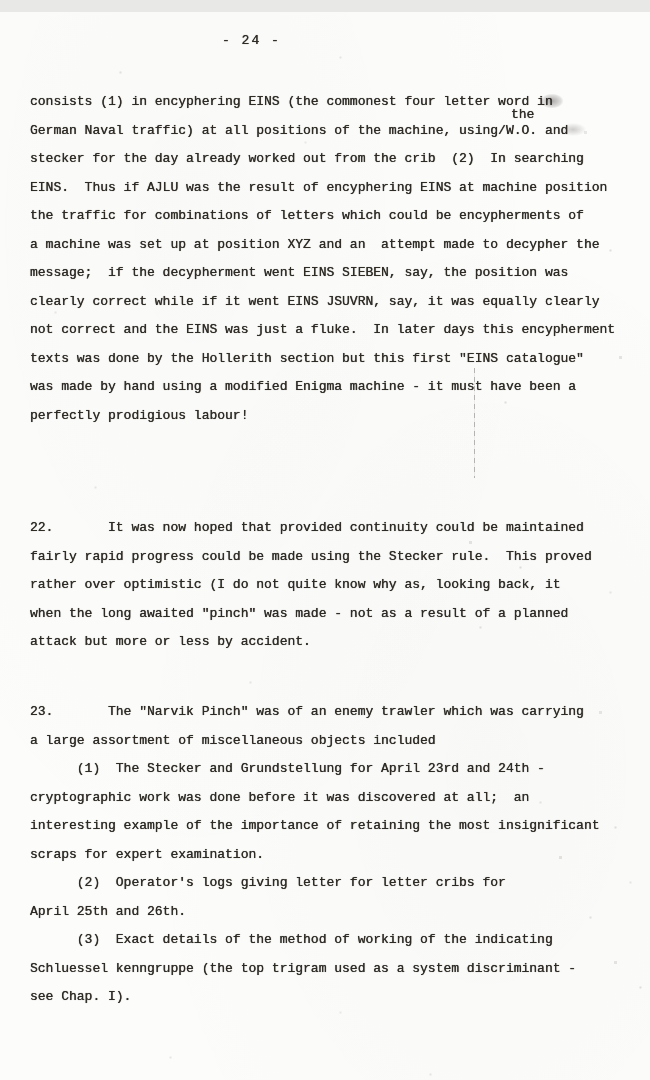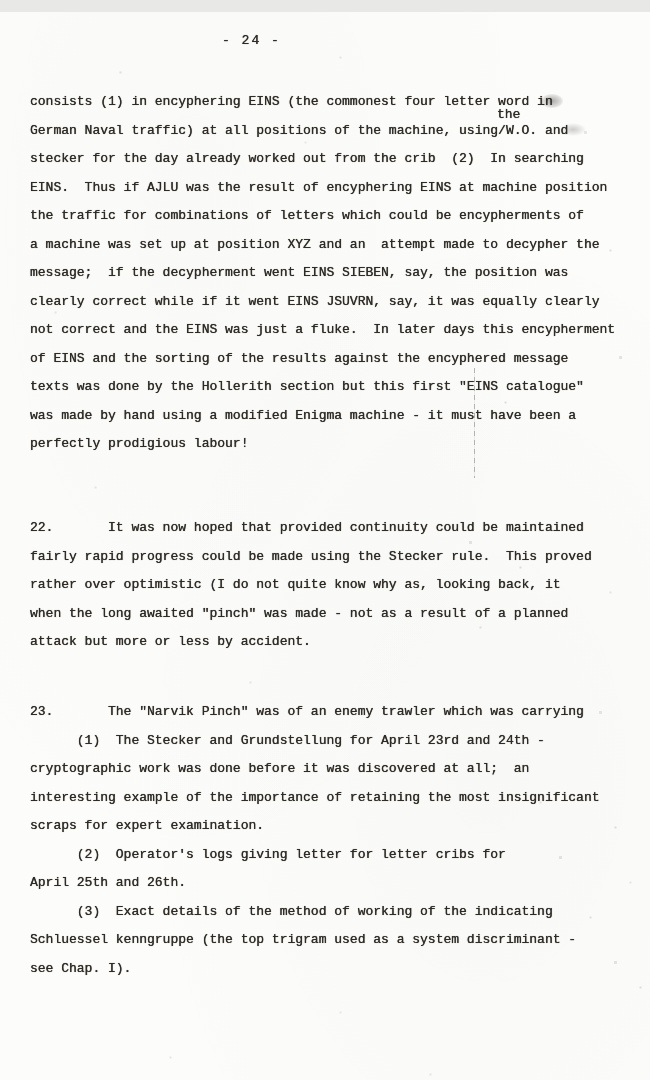--- a/index.html
+++ b/index.html
@@ -41,21 +41,21 @@
     white-space: pre;
     line-height: 28.5px;
     height: 28.5px;
   }
   #para-21 { top: 76px; }
   #para-22 { top: 502px; }
   #para-23 { top: 686px; }
   .interline-insertion {
     position: absolute;
     top: 96px;
-    left: 497px;
+    left: 511px;
     line-height: 14px;
   }
   
   .smudge {
     position: absolute;
     top: 82px;
     left: 541px;
     width: 22px;
     height: 14px;
     background: radial-gradient(ellipse at center, rgba(40,36,30,0.38), rgba(40,36,30,0.12) 60%, transparent 75%);
@@ -130,38 +130,38 @@
   <div id="para-21" class="para typed">
       <div class="line">consists (1) in encyphering EINS (the commonest four letter word in</div>
       <div class="line">German Naval traffic) at all positions of the machine, using/W.O. and</div>
       <div class="line">stecker for the day already worked out from the crib  (2)  In searching</div>
       <div class="line">EINS.  Thus if AJLU was the result of encyphering EINS at machine position</div>
       <div class="line">the traffic for combinations of letters which could be encypherments of</div>
       <div class="line">a machine was set up at position XYZ and an  attempt made to decypher the</div>
       <div class="line">message;  if the decypherment went EINS SIEBEN, say, the position was</div>
       <div class="line">clearly correct while if it went EINS JSUVRN, say, it was equally clearly</div>
       <div class="line">not correct and the EINS was just a fluke.  In later days this encypherment</div>
-      <div class="line">of EINS and the sorting of the results against the encyphered message</div>
       <div class="line">texts was done by the Hollerith section but this first "EINS catalogue"</div>
       <div class="line">was made by hand using a modified Enigma machine - it must have been a</div>
       <div class="line">perfectly prodigious labour!</div>
     </div>
 
   <div class="interline-insertion typed">the</div>
 
   <div id="para-22" class="para typed">
       <div class="line">22.       It was now hoped that provided continuity could be maintained</div>
       <div class="line">fairly rapid progress could be made using the Stecker rule.  This proved</div>
       <div class="line">rather over optimistic (I do not quite know why as, looking back, it</div>
       <div class="line">when the long awaited "pinch" was made - not as a result of a planned</div>
       <div class="line">attack but more or less by accident.</div>
     </div>
 
   <div id="para-23" class="para typed">
       <div class="line">23.       The "Narvik Pinch" was of an enemy trawler which was carrying</div>
+      <div class="line">a large assortment of miscellaneous objects included</div>
       <div class="line">      (1)  The Stecker and Grundstellung for April 23rd and 24th -</div>
       <div class="line">cryptographic work was done before it was discovered at all;  an</div>
       <div class="line">interesting example of the importance of retaining the most insignificant</div>
       <div class="line">scraps for expert examination.</div>
       <div class="line">      (2)  Operator's logs giving letter for letter cribs for</div>
       <div class="line">April 25th and 26th.</div>
       <div class="line">      (3)  Exact details of the method of working of the indicating</div>
       <div class="line">Schluessel kenngruppe (the top trigram used as a system discriminant -</div>
       <div class="line">see Chap. I).</div>
     </div>

